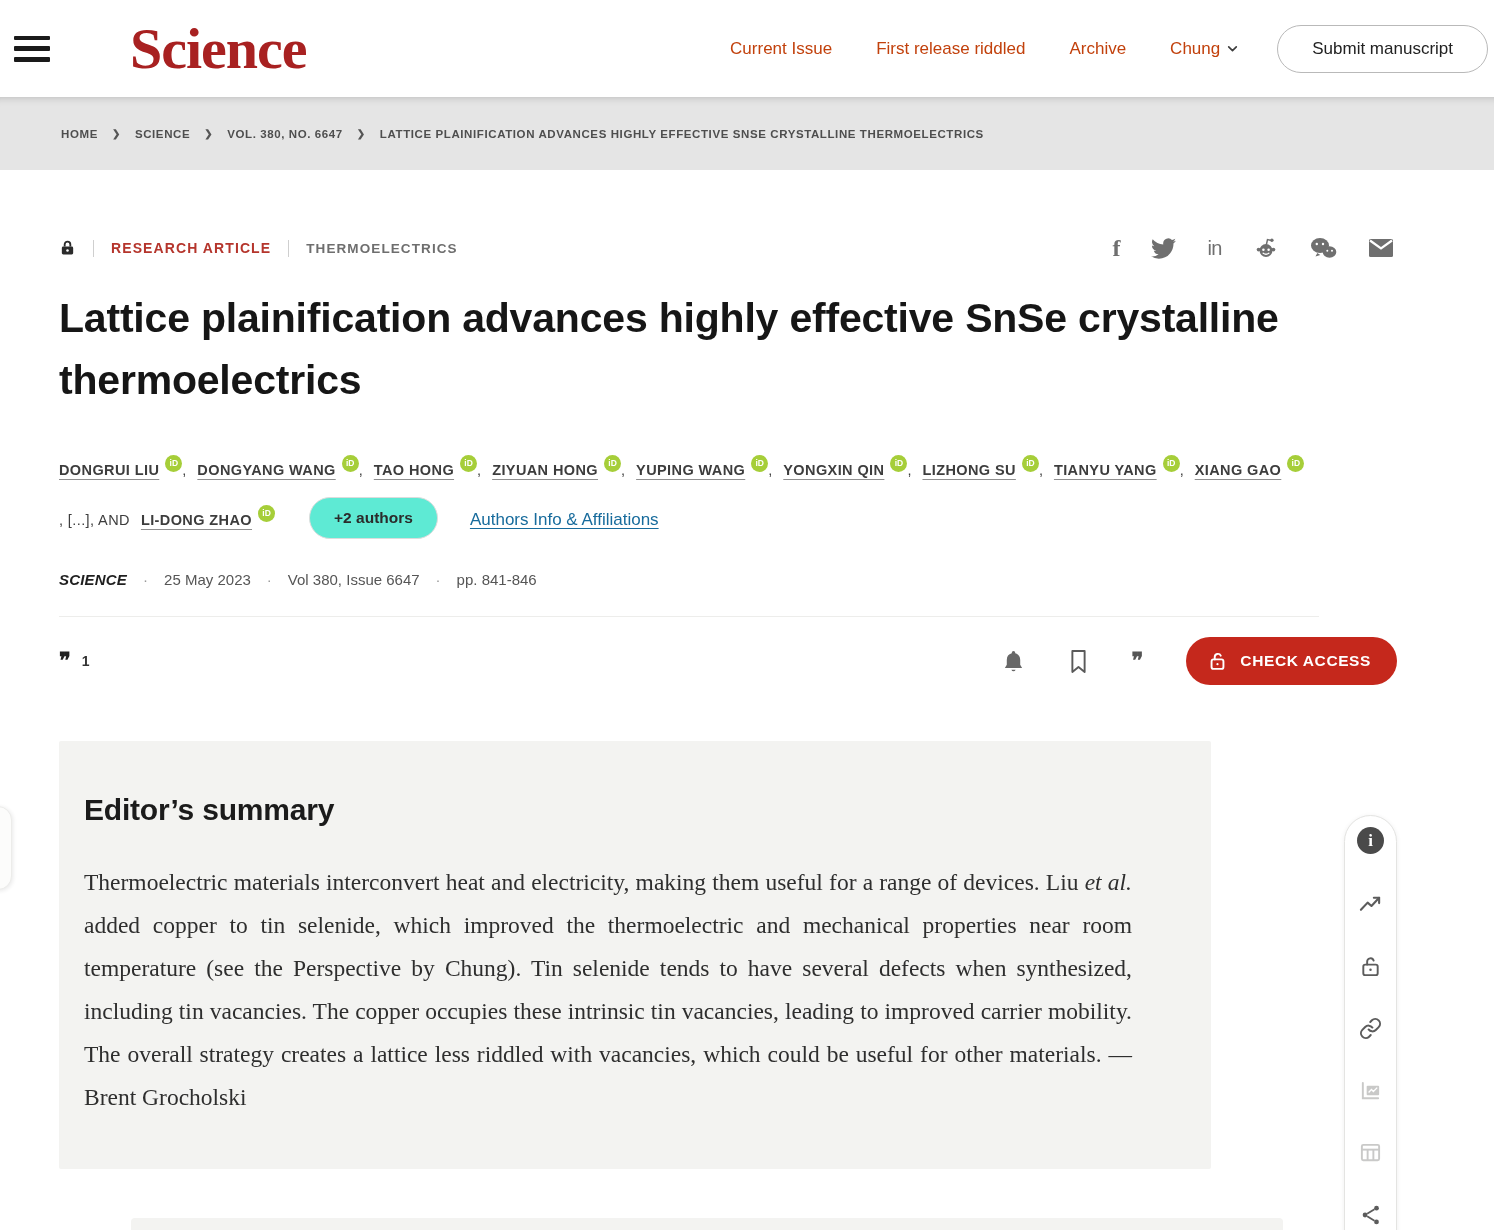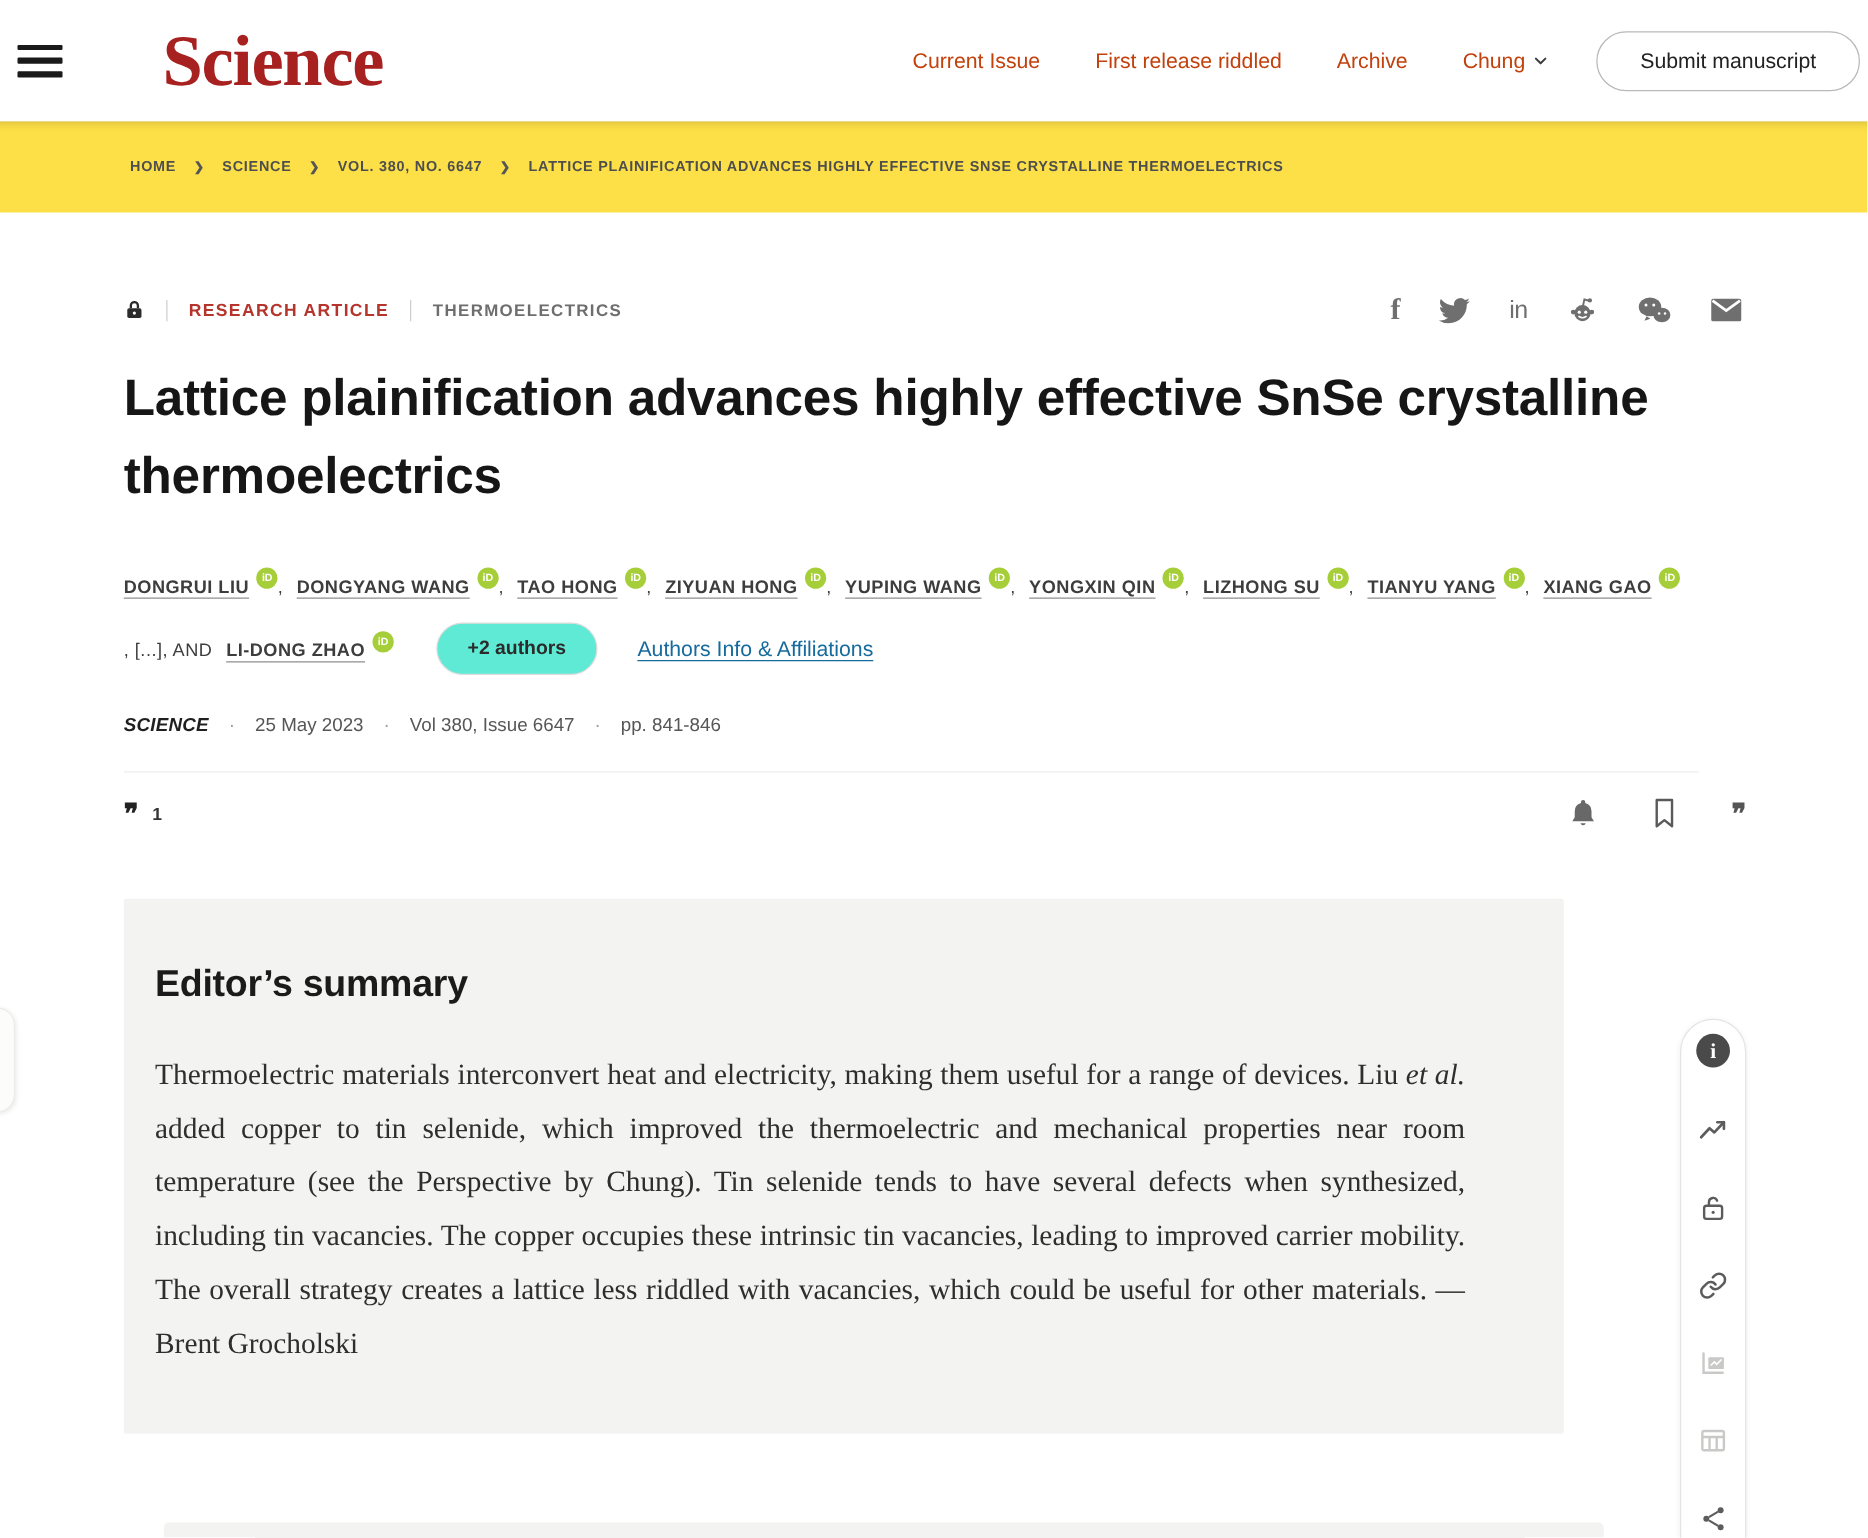--- a/index.html
+++ b/index.html
@@ -20,29 +20,29 @@
   .nav { margin-left:auto; display:flex; align-items:center; gap:44px; margin-right:38px; }
   .nav-item { font-size:17px; color:#c2410c; cursor:pointer; white-space:nowrap; display:flex; align-items:center; gap:6px; }
   .submit-btn {
     margin-right:6px; border:1.5px solid #b9b9b9; border-radius:28px; background:#fff;
     padding:13px 34px; font-size:17px; color:#222; white-space:nowrap; cursor:pointer;
     font-family:"Liberation Sans", sans-serif;
   }
 
   
   .crumb-band {
-    height:73px; background:#fde047; display:flex; align-items:center; padding-left:104px;
+    height:73px; background:#e5e5e5; display:flex; align-items:center; padding-left:61px;
     box-shadow: inset 0 9px 9px -9px rgba(0,0,0,0.22);
   }
   .crumb { display:flex; align-items:center; font-size:11.5px; font-weight:700; color:#4e4e4e; letter-spacing:0.6px; }
   .crumb .sep { margin:0 14px; font-size:10px; color:#555; }
   .crumb a { color:#4e4e4e; text-decoration:none; cursor:pointer; }
 
   
-  .main { padding-left:99px; }
+  .main { padding-left:59px; }
 
   .type-row { margin-top:66px; display:flex; align-items:center; padding-right:100px; }
   .lock-icon-dark { width:17px; height:20px; color:#2b2b2b; }
   .vbar { width:1px; height:17px; background:#cfcfcf; margin:0 17px; }
   .type-label { font-size:14px; font-weight:700; color:#b5352c; letter-spacing:1.1px; cursor:pointer; }
   .subject-label { font-size:13.5px; font-weight:700; color:#6e6e6e; letter-spacing:1.1px; cursor:pointer; }
   .social { margin-left:auto; display:flex; align-items:center; gap:31px; }
   .social .s-icon { color:#6f6f6f; cursor:pointer; display:flex; align-items:center; justify-content:center; height:24px; }
   .social .s-letter { font-family:"Liberation Serif", serif; font-weight:700; font-size:24px; line-height:24px; }
   .social .s-in { font-family:"Liberation Sans", sans-serif; font-weight:400; font-size:20px; line-height:24px; letter-spacing:-0.5px; }
@@ -263,20 +263,30 @@
             <path d="M12 2a1.8 1.8 0 0 1 1.8 1.8v.7A7.2 7.2 0 0 1 19 11.5v5l2 3.2H3l2-3.2v-5a7.2 7.2 0 0 1 5.2-7v-.7A1.8 1.8 0 0 1 12 2z"></path>
             <path d="M9.8 21.5a2.3 2.3 0 0 0 4.4 0z"></path>
           </svg>
       </span>
       <span class="a-icon">
         <svg width="21" height="25" viewBox="0 0 24 28" fill="none" stroke="#5a5a5a" stroke-width="2.2" stroke-linejoin="round">
             <path d="M5 2h14v24l-7-5.6L5 26z"></path>
           </svg>
       </span>
       <span class="quote-glyph-gray">❞</span>
+      <button class="check-access">
+        <span>
+          <svg width="19" height="22" viewBox="0 0 24 26" fill="none" stroke="#fff" stroke-width="2.4" stroke-linecap="round">
+              <rect x="4.5" y="11" width="15" height="12" rx="2.5"></rect>
+              <path d="M8.5 11V8a4 4 0 0 1 7.6-1.7"></path>
+              <circle cx="12" cy="17" r="1.4" fill="#fff" stroke="none"></circle>
+            </svg>
+        </span>
+        <span>CHECK ACCESS</span>
+      </button>
     </div>
   </div>
 
   <div class="summary-box">
     <h2 class="summary-heading">Editor’s summary</h2>
     <p class="summary-text"><span>Thermoelectric materials interconvert heat and electricity, making them useful for a range of devices. Liu </span><span class="it">et al.</span><span> added copper to tin selenide, which improved the thermoelectric and mechanical properties near room temperature (see the Perspective by Chung). Tin selenide tends to have several defects when synthesized, including tin vacancies. The copper occupies these intrinsic tin vacancies, leading to improved carrier mobility. The overall strategy creates a lattice less riddled with vacancies, which could be useful for other materials. —Brent Grocholski</span></p>
   </div>
 
 </div>
 

